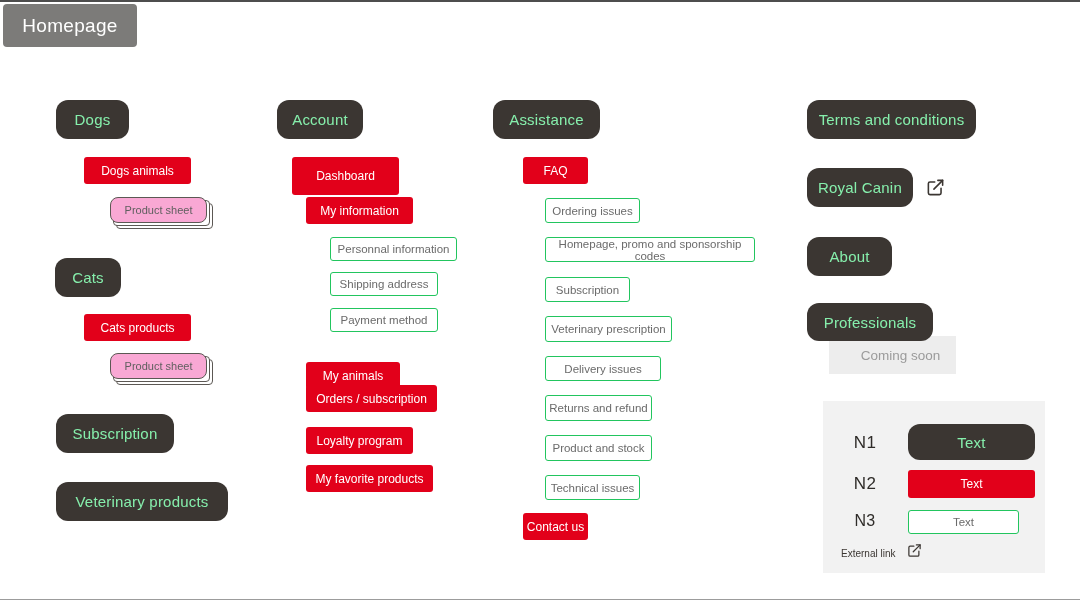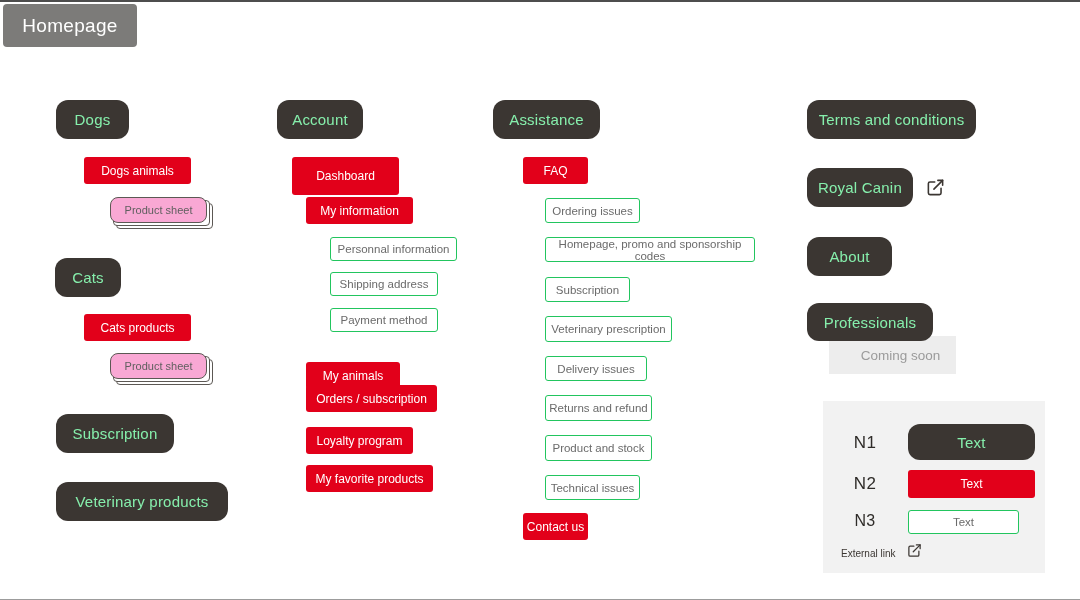--- a/index.html
+++ b/index.html
@@ -123,21 +123,21 @@
 </div>
 <div class="box lvl3" style="left:545px;top:237px;width:210px;height:25px">
   <span>Homepage, promo and sponsorship codes</span>
 </div>
 <div class="box lvl3" style="left:545px;top:277px;width:85px;height:25px">
   <span>Subscription</span>
 </div>
 <div class="box lvl3" style="left:545px;top:316px;width:127px;height:26px">
   <span>Veterinary prescription</span>
 </div>
-<div class="box lvl3" style="left:545px;top:356px;width:102px;height:25px">
+<div class="box lvl3" style="left:545px;top:356px;width:116px;height:25px">
   <span>Delivery issues</span>
 </div>
 <div class="box lvl3" style="left:545px;top:395px;width:107px;height:26px">
   <span>Returns and refund</span>
 </div>
 <div class="box lvl3" style="left:545px;top:435px;width:107px;height:26px">
   <span>Product and stock</span>
 </div>
 <div class="box lvl3" style="left:545px;top:475px;width:95px;height:25px">
   <span>Technical issues</span>

